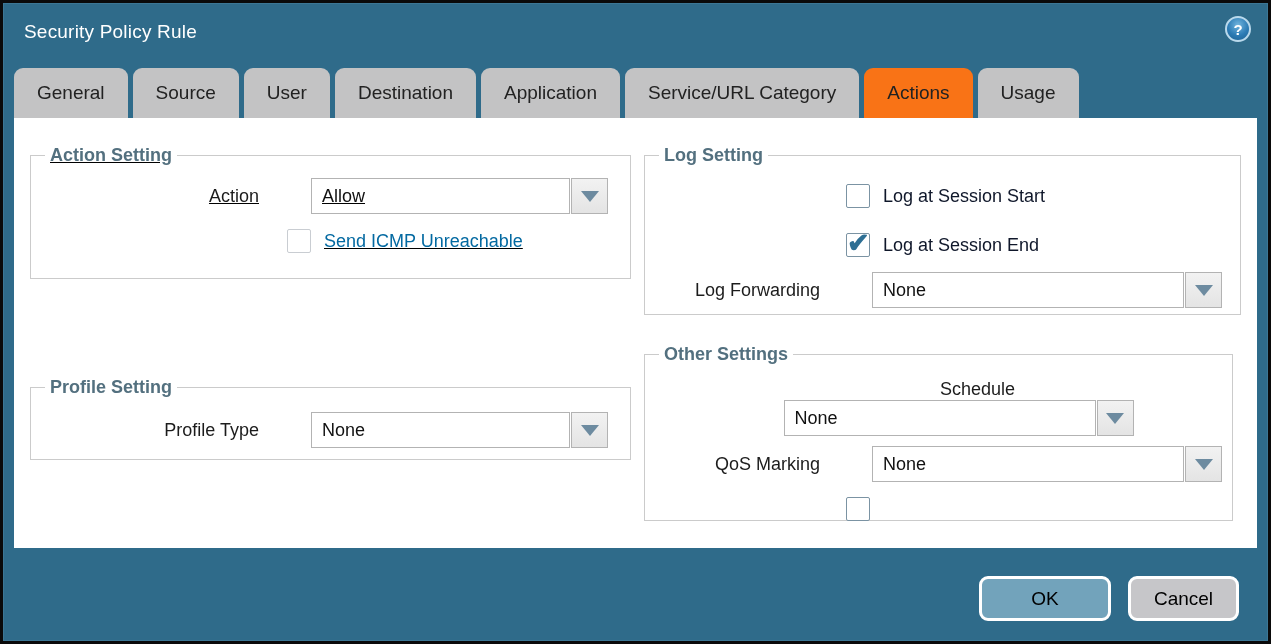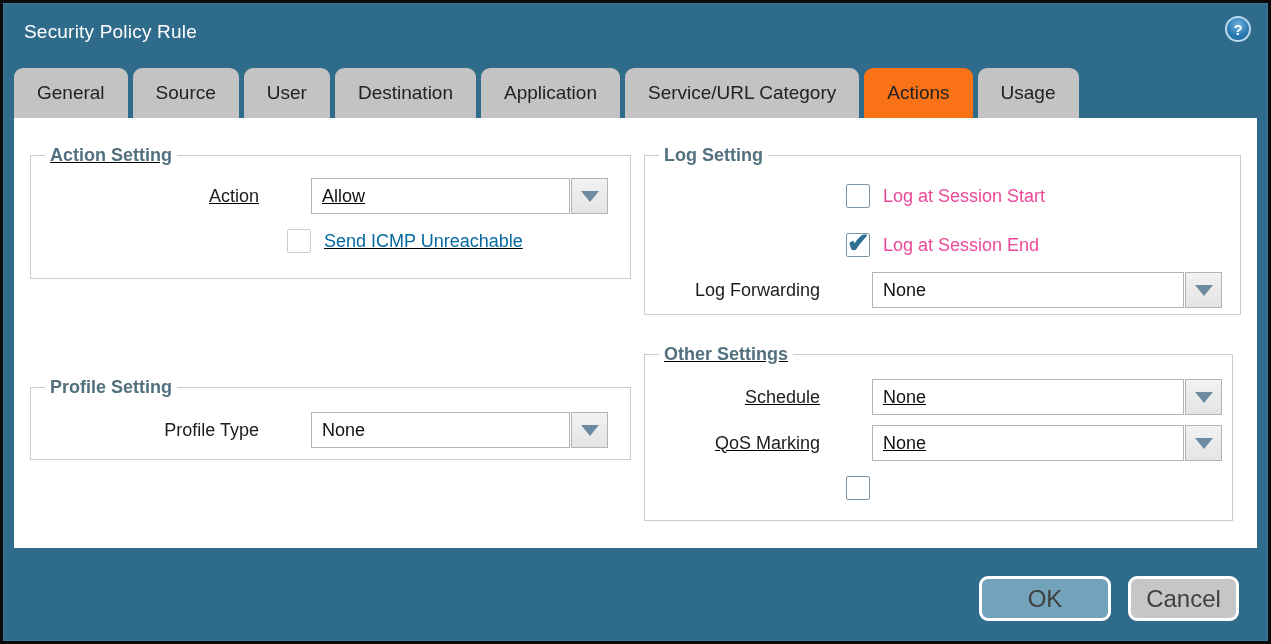--- a/index.html
+++ b/index.html
@@ -58,21 +58,21 @@
     position: absolute; margin: 0; padding: 0 10px 10px 10px;
     border: 1px solid #cbcbcb;
   }
   fieldset.fs legend {
     font-weight: bold; font-size: 18px; color: #53707f;
     padding: 0 5px; margin-left: 4px;
   }
   .fs-action  { left: 16px;  top: 27px;  width: 601px; height: 134px; text-decoration: underline; }
   .fs-profile { left: 16px;  top: 259px; width: 601px; height: 83px;  }
   .fs-log     { left: 630px; top: 27px;  width: 597px; height: 170px; }
-  .fs-other   { left: 630px; top: 226px; width: 536px; height: 177px; text-decoration: underline; }
+  .fs-other   { left: 630px; top: 226px; width: 536px; height: 177px; }
 
   .row { display: flex; align-items: center; }
   .lbl {
     text-align: right; font-size: 18px; color: #1c1c1c;
     padding-right: 12px; white-space: nowrap; flex-shrink: 0;
   }
   .lblw1 { width: 230px; }
   .lblw2 { width: 177px; }
 
   
@@ -103,42 +103,42 @@
     width: 24px; height: 24px; flex-shrink: 0;
     border: 1px solid #7b93a3; border-radius: 2px;
     background: #ffffff; position: relative; cursor: pointer;
   }
   .cb.checked::after {
     content: "\2714";
     position: absolute; left: 0px; top: -7px;
     font-size: 27px; font-weight: bold; color: #2e6f94;
   }
   .cb.disabled { border-color: #c9cdd2; cursor: default; }
-  .cb-lbl { font-size: 18px; color: #ec4899; margin-left: 13px; white-space: nowrap; }
+  .cb-lbl { font-size: 18px; color: #0f172a; margin-left: 13px; white-space: nowrap; }
   .cb-lbl.dim { color: #0369a1; }
 
   
   .r-action      { margin-top: 12px; }
   .r-icmp        { margin-top: 15px; margin-left: 246px; }
   .r-profiletype { margin-top: 14px; }
   .r-logstart    { margin-top: 18px; margin-left: 191px; }
   .r-logend      { margin-top: 25px; margin-left: 191px; }
   .r-logfwd      { margin-top: 15px; }
-  .r-schedule    { margin-top: 14px; }
+  .r-schedule    { margin-top: 14px; flex-direction: column; }
   .r-qos         { margin-top: 10px; }
   .r-dsri        { margin-top: 15px; margin-left: 191px; }
 
   
   .footer {
     position: absolute; right: 29px; bottom: 20px;
     display: flex; gap: 17px;
   }
   .btn {
     height: 45px; border: 3px solid #ffffff; border-radius: 9px;
-    font-size: 24px; color: #404040; cursor: pointer;
+    font-size: 19px; color: #000000; cursor: pointer;
     font-family: "Liberation Sans", sans-serif;
   }
   .btn-ok { width: 132px; background: #72a3bb; }
   .btn-cancel { width: 111px; background: #c6c6c9; }
 </style>
 </head>
 <body>
 
 <div class="dialog">
 

